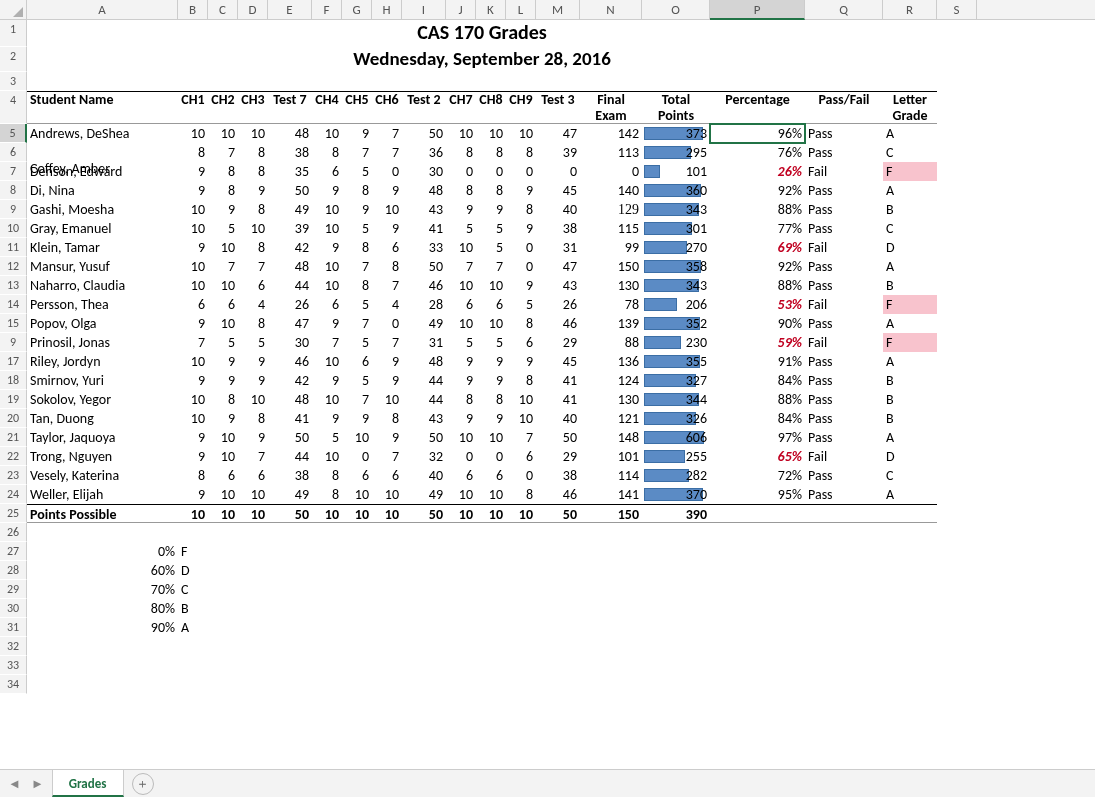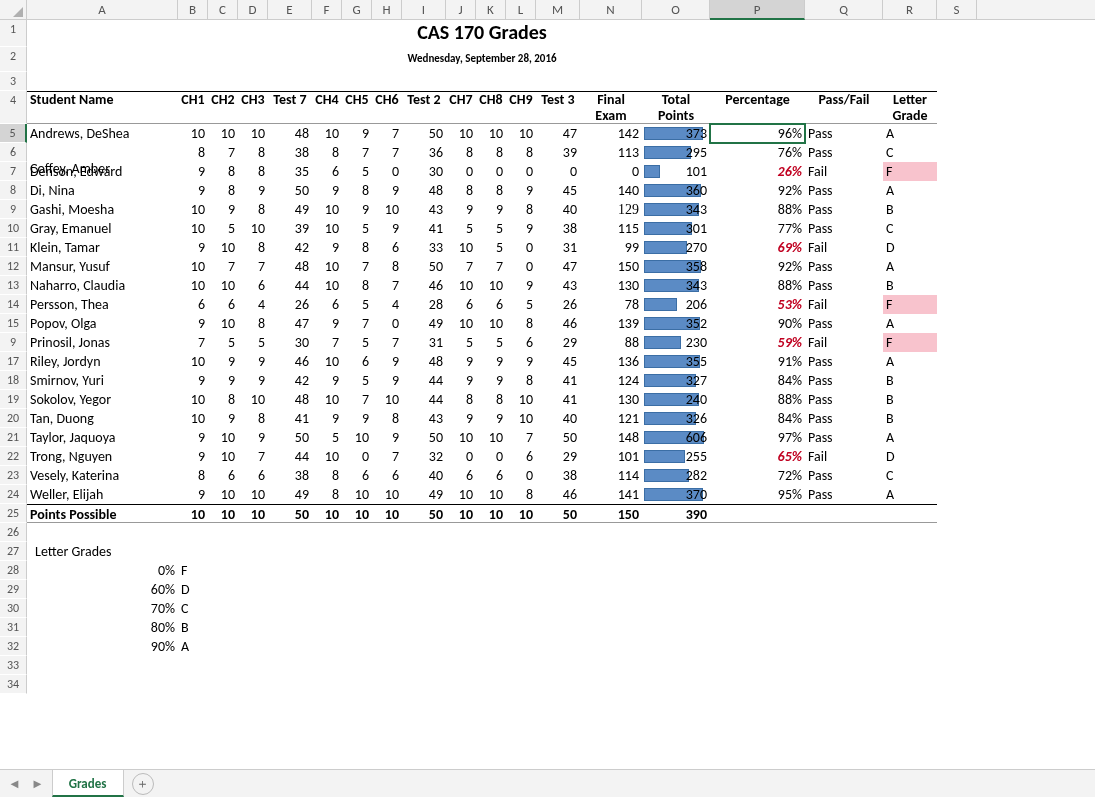--- a/index.html
+++ b/index.html
@@ -16,21 +16,21 @@
 .rownums { width:27px; }
 .rn { height:19px; text-align:center; font-size:12px; color:#555; border-right:1px solid #ccc; border-bottom:1px solid #fff; line-height:19px; background:#f3f3f3;}
 .rn.active { background:#d4d4d4; border-right:2px solid #217346;}
 .grid { position:relative; }
 .r { height:19px; white-space:nowrap; display:flex; }
 .r.tall{height:33px;}
 .c { height:100%; overflow:visible; padding:0 3px; line-height:19px; font-size:14px;}
 .r.tall .c{line-height:16px; padding-top:0;}
 .num { text-align:right; }
 .title{ font-weight:bold; font-size:20px; text-align:center; line-height:25px;}
-.subtitle{ font-weight:bold; font-size:11px; text-align:center;line-height:24px;}
+.subtitle{ font-weight:bold; font-size:19px; text-align:center;line-height:24px;}
 .hdrcell{font-weight:bold; text-align:center; line-height:15px;}
 .hdrcellL{font-weight:bold;}
 .hdrrow{ border-top:1px solid #000; border-bottom:1px solid #000;}
 .bar { position:relative; background:transparent;}
 .bar .fill{ position:absolute; left:2px; top:3px; bottom:3px; background:#5b8bc5; border:1px solid #3b6ea5;}
 .bar .val{ position:relative; z-index:2;}
 .failpct{ color:#c00020; font-weight:bold; font-style:italic;}
 .failgrade{ background:#f8c3cd;}
 .selcell{ outline:2px solid #217346; outline-offset:-1px;}
 .tabstrip{ position:fixed; bottom:0; left:0; right:0; height:28px; background:#f3f3f3; border-top:1px solid #ccc; display:flex; align-items:center; font-size:13px;}
@@ -423,21 +423,21 @@
           <div class="c wE num" style="width: 44px;">48</div>
           <div class="c wF num" style="width: 30px;">10</div>
           <div class="c wG num" style="width: 30px;">7</div>
           <div class="c wH num" style="width: 30px;">10</div>
           <div class="c wI num" style="width: 44px;">44</div>
           <div class="c wJ num" style="width: 30px;">8</div>
           <div class="c wK num" style="width: 30px;">8</div>
           <div class="c wL num" style="width: 30px;">10</div>
           <div class="c wM num" style="width: 44px;">41</div>
           <div class="c wN num" style="width: 62px;">130</div>
-          <div class="c wO num bar" style="width: 68px;"><div class="fill" style="width: 55px;"></div><span class="val">240</span></div>
+          <div class="c wO num bar" style="width: 68px;"><div class="fill" style="width: 55px;"></div><span class="val">344</span></div>
           <div class="c wP num" style="width: 95px;">88%</div>
           <div class="c wQ" style="width: 78px;">Pass</div>
           <div class="c wR" style="width: 54px;">B</div>
         </div>
         <div class="r">
           <div class="c wA" style="width: 151px;">Tan, Duong</div>
           <div class="c wB num" style="width: 30px;">10</div>
           <div class="c wC num" style="width: 30px;">9</div>
           <div class="c wD num" style="width: 30px;">8</div>
           <div class="c wE num" style="width: 44px;">41</div>
@@ -547,23 +547,20 @@
           <div class="c wI num" style="width: 44px;">50</div>
           <div class="c wJ num" style="width: 30px;">10</div>
           <div class="c wK num" style="width: 30px;">10</div>
           <div class="c wL num" style="width: 30px;">10</div>
           <div class="c wM num" style="width: 44px;">50</div>
           <div class="c wN num" style="width: 62px;">150</div>
           <div class="c wO num" style="width: 68px;">390</div>
         </div>
         <div class="r"></div>
         <div class="r">
-          <div class="c wA" style="width: 151px; padding-left: 8px;">Letter Grades</div>
-        </div>
-        <div class="r">
           <div class="c wA num" style="width: 151px;">0%</div>
           <div class="c wB" style="width: 30px; text-align: left;">F</div>
         </div>
         <div class="r">
           <div class="c wA num" style="width: 151px;">60%</div>
           <div class="c wB" style="width: 30px; text-align: left;">D</div>
         </div>
         <div class="r">
           <div class="c wA num" style="width: 151px;">70%</div>
           <div class="c wB" style="width: 30px; text-align: left;">C</div>

